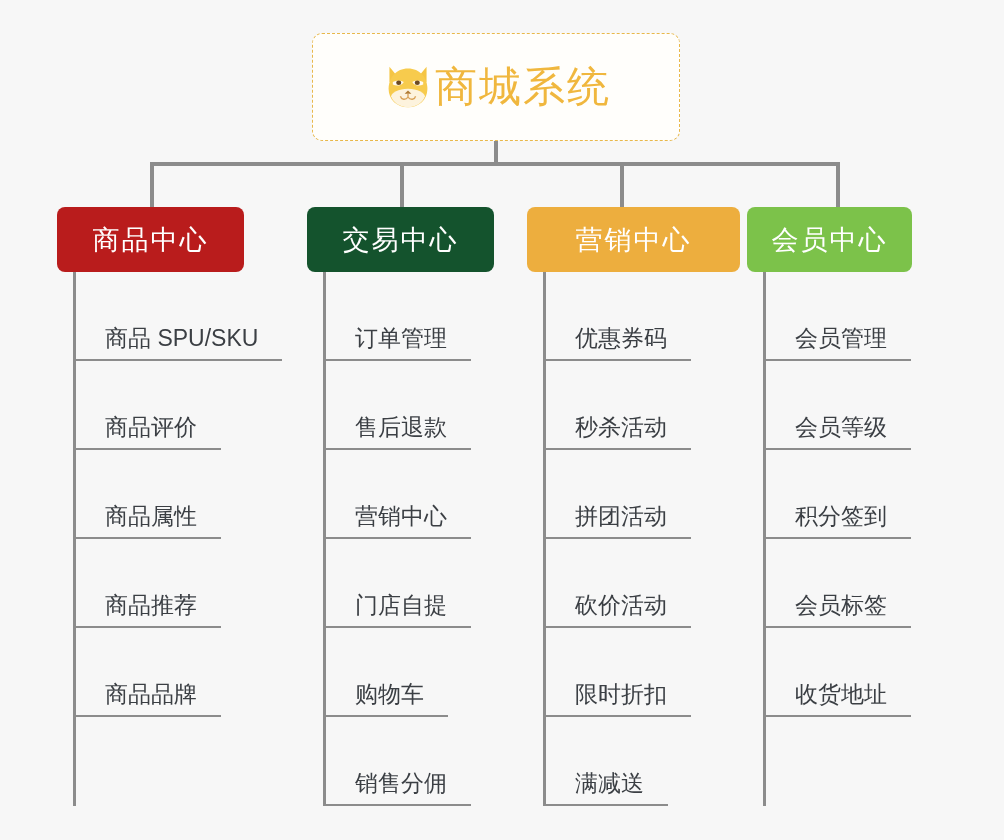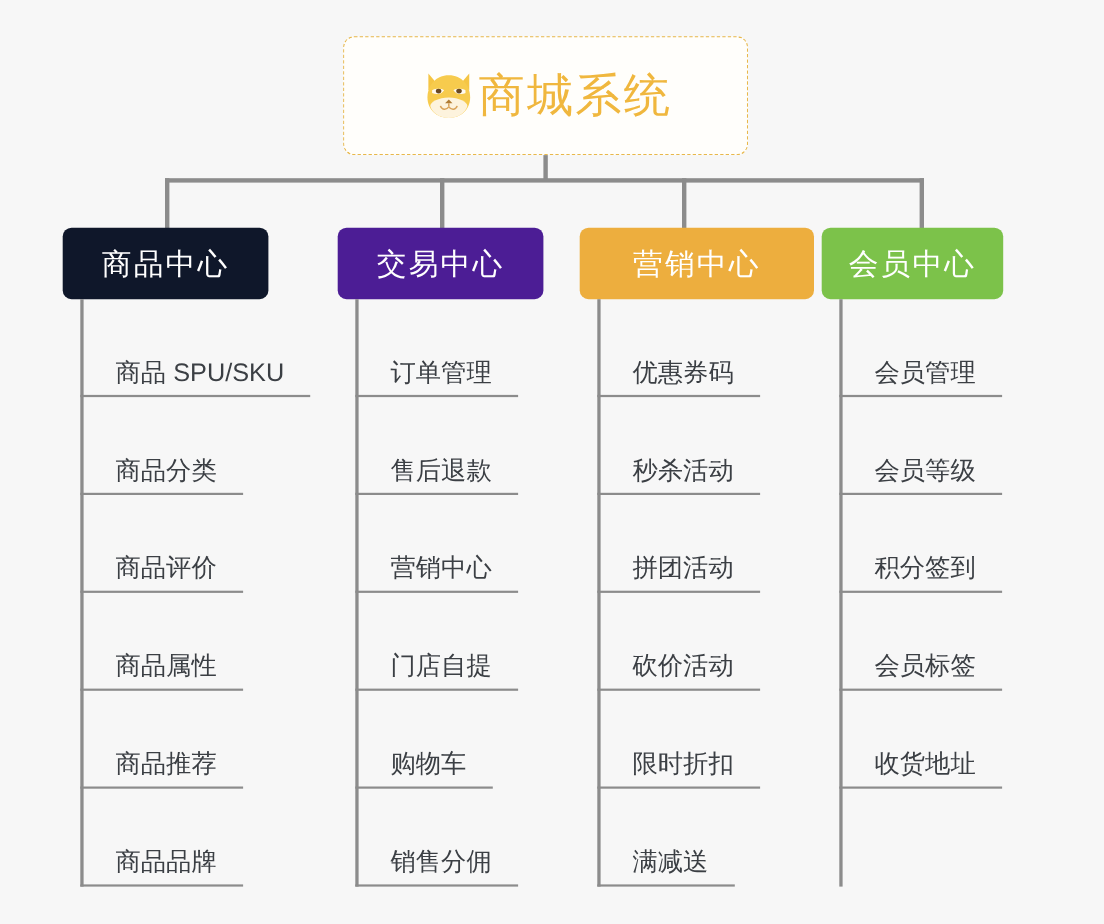--- a/index.html
+++ b/index.html
@@ -140,48 +140,45 @@
   </div>
 
   <div class="trunk-stem"></div>
   <div class="trunk-bar"></div>
   <div class="trunk-drop" style="left:150px"></div>
   <div class="trunk-drop" style="left:400px"></div>
   <div class="trunk-drop" style="left:620px"></div>
   <div class="trunk-drop" style="left:836px"></div>
 
   <div class="branch" style="left:57px;width:187px">
-    <div class="branch-head" style="background:#0f172a">
+    <div class="branch-head" style="background:#b91c1c">
       <span>商品中心</span>
     </div>
     <div class="branch-spine" style="height:534px"></div>
     <div class="leaf-list">
       <div class="leaf">
           <span class="leaf-label">商品 SPU/SKU</span>
         </div>
       <div class="leaf">
-          <span class="leaf-label">商品分类</span>
-        </div>
-      <div class="leaf">
           <span class="leaf-label">商品评价</span>
         </div>
       <div class="leaf">
           <span class="leaf-label">商品属性</span>
         </div>
       <div class="leaf">
           <span class="leaf-label">商品推荐</span>
         </div>
       <div class="leaf">
           <span class="leaf-label">商品品牌</span>
         </div>
     </div>
   </div>
 
   <div class="branch" style="left:307px;width:187px">
-    <div class="branch-head" style="background:#4c1d95">
+    <div class="branch-head" style="background:#14532d">
       <span>交易中心</span>
     </div>
     <div class="branch-spine" style="height:534px"></div>
     <div class="leaf-list">
       <div class="leaf">
           <span class="leaf-label">订单管理</span>
         </div>
       <div class="leaf">
           <span class="leaf-label">售后退款</span>
         </div>

